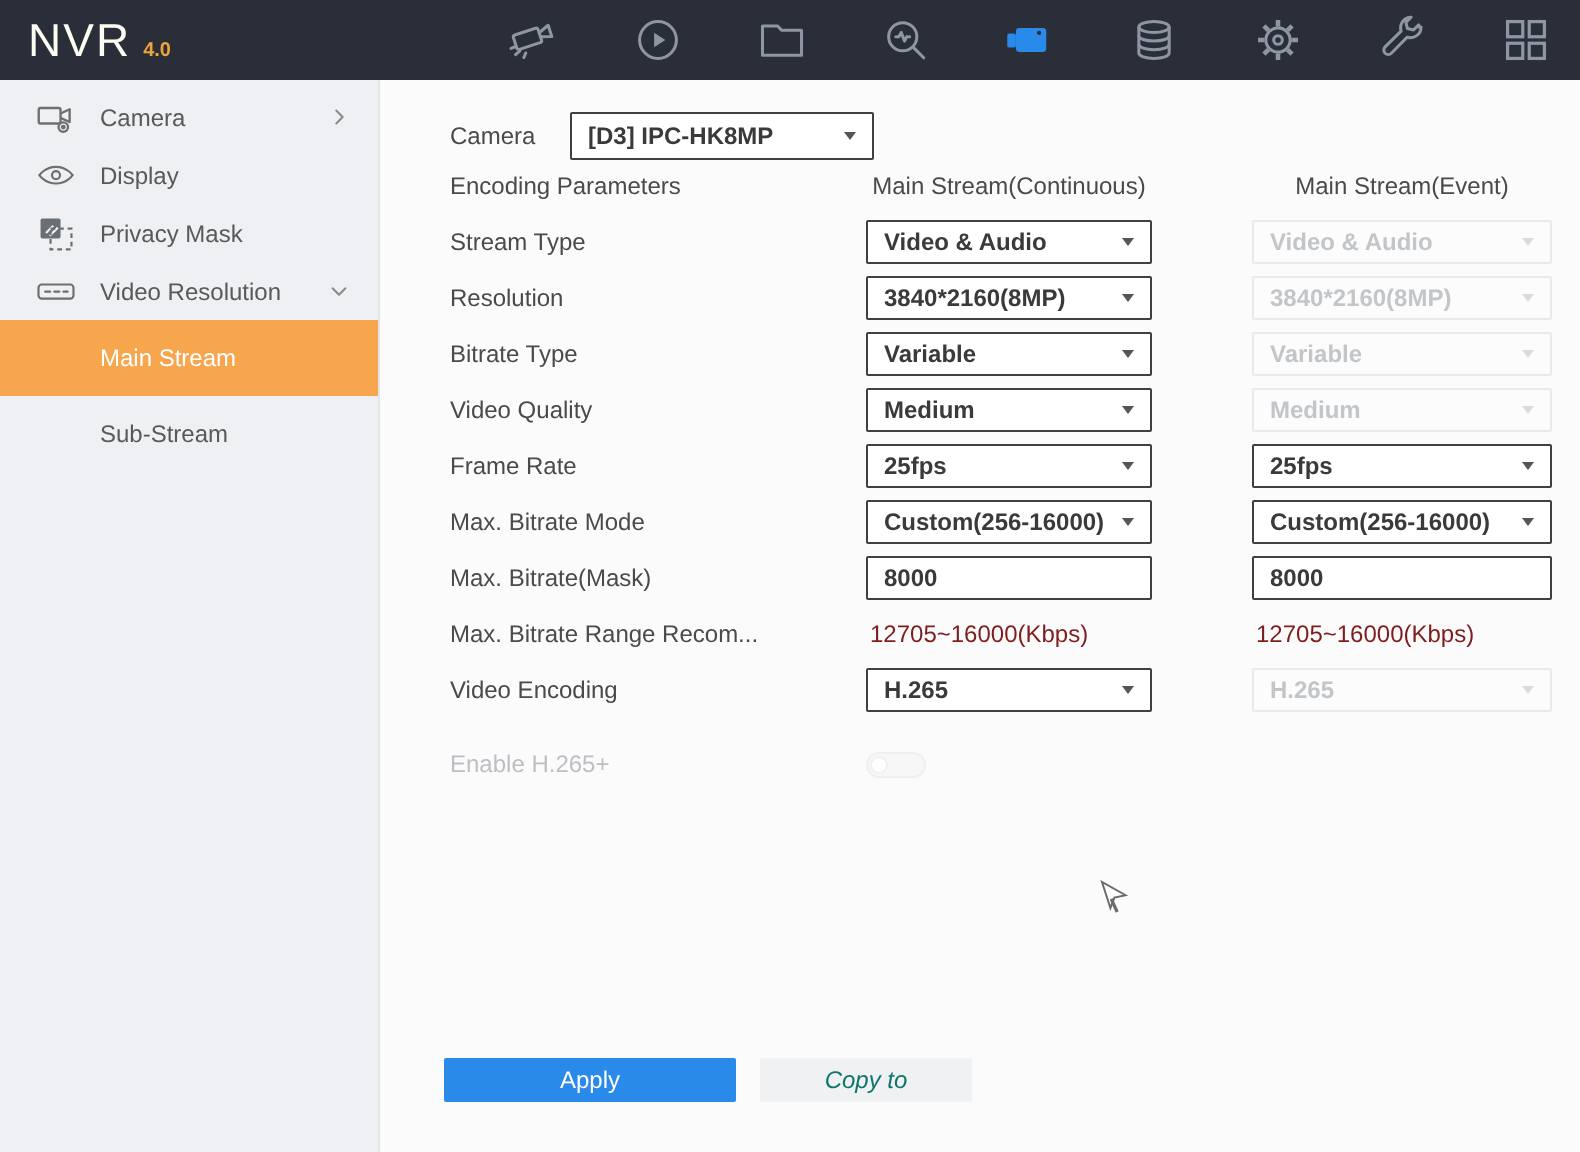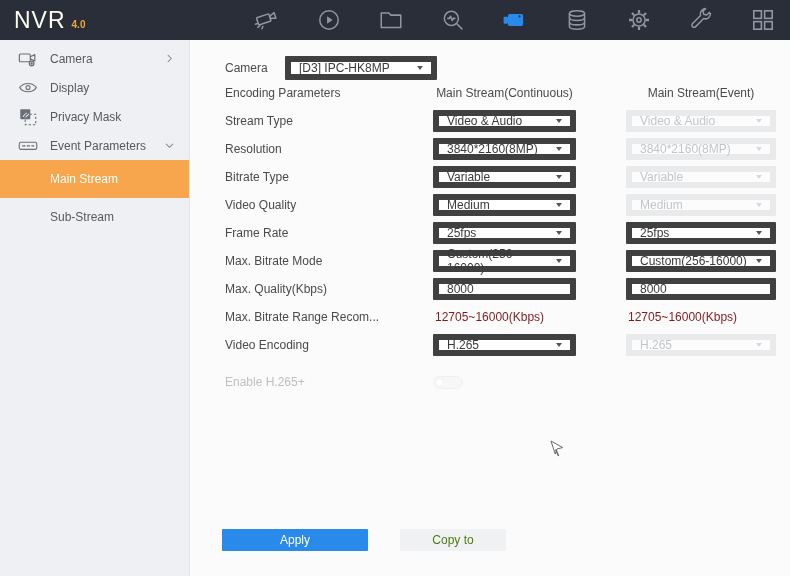--- a/index.html
+++ b/index.html
@@ -46,23 +46,23 @@
   }
   .sub-item.active { background:#f7a64e; color:#ffffff; }
   
   .main {
     position:absolute; top:40px; left:190px; right:0; bottom:0;
     background:#fbfbfc; padding:16px 0 0 35px;
   }
   .camera-row { display:flex; align-items:center; height:24px; }
   .camera-row .lbl { width:60px; }
   .sel, .txtinput {
-    height:22px; background:#fff; border:6px solid #404040; border-radius:1px;
+    height:22px; background:#fff; border:1px solid #404040; border-radius:1px;
     display:flex; align-items:center; justify-content:space-between;
-    padding:0 8px; color:#3a3a3a; font-size:12px; cursor:pointer;
+    padding:0 8px; color:#3a3a3a; font-size:12px; cursor:pointer;font-weight:bold;
   }
   .camera-row .sel { width:152px; height:24px; }
   .caret {
     width:0; height:0; border-left:3.5px solid transparent; border-right:3.5px solid transparent;
     border-top:4.5px solid #555; margin-left:6px; flex:0 0 auto;
   }
   .sel.disabled, .txtinput.disabled {
     color:#c3c6c9; border-color:#e9eaec; background:#fcfcfd; cursor:default;
   }
   .sel.disabled .caret { border-top-color:#d9dadd; }
@@ -84,28 +84,28 @@
   .enable-row { display:grid; grid-template-columns:208px 193px; align-items:center; height:22px; margin-top:15px; }
   .disabled-text { color:#bcbfc3; }
   .toggle-off {
     width:30px; height:13px; border:1px solid #ededee; border-radius:7px; background:#f7f7f8;
     position:relative; opacity:.8;
   }
   .toggle-off .knob {
     position:absolute; left:1px; top:1px; width:9px; height:9px; border-radius:50%;
     background:#ffffff; border:1px solid #efefef;
   }
-  .btn-row { position:absolute; left:32px; top:489px; display:flex; gap:32px; }
+  .btn-row { position:absolute; left:32px; top:489px; display:flex; gap:12px; }
   .btn {
     height:22px; display:flex; align-items:center; justify-content:center;
     font-size:12px; cursor:pointer; border:none; border-radius:1px;
     font-family:"Liberation Sans",sans-serif;
   }
   .btn.apply { width:146px; background:#2a8ae9; color:#fff; }
-  .btn.copy { width:106px; background:#f0f1f3; color:#4d7c0f; }
+  .btn.copy { width:106px; background:#f0f1f3; color:#0f766e;font-style:italic; }
   .cursor { position:absolute; left:360px; top:400px; pointer-events:none; }
 </style>
 </head>
 <body>
 
 <div class="header">
   <div class="logo">
     <span class="brand">NVR</span>
     <span class="ver">4.0</span>
   </div>
@@ -212,21 +212,21 @@
     </span>
     <span class="side-label">Privacy Mask</span>
   </div>
   <div class="side-item">
     <span class="side-icon">
       <svg viewBox="0 0 24 24" fill="none" stroke="currentColor" stroke-width="1.3" stroke-linecap="round">
         <rect x="1.5" y="7.5" width="21" height="8.5" rx="2"></rect>
         <path d="M5.5 11.8h3M11 11.8h3M16.5 11.8h2.5"></path>
       </svg>
     </span>
-    <span class="side-label">Event Parameters</span>
+    <span class="side-label">Video Resolution</span>
     <span class="side-chevron">
       <svg viewBox="0 0 24 24" fill="none" stroke="currentColor" stroke-width="2.2" stroke-linecap="round" stroke-linejoin="round">
           <path d="M5 9l7 7 7-7"></path>
         </svg>
     </span>
   </div>
   <div class="sub-item active">
     <span>Main Stream</span>
   </div>
   <div class="sub-item">
@@ -316,21 +316,21 @@
       <span>Custom(256-16000)</span>
         <i class="caret"></i>
     </div>
     <div class="sel cell-sel c2">
       <span>Custom(256-16000)</span>
         <i class="caret"></i>
     </div>
   </div>
 
   <div class="grid-row">
-    <span>Max. Quality(Kbps)</span>
+    <span>Max. Bitrate(Mask)</span>
     <input class="txtinput cell-in c1" value="8000" style="">
     <input class="txtinput cell-in c2" value="8000" style="">
   </div>
 
   <div class="grid-row">
     <span>Max. Bitrate Range Recom...</span>
     <span class="plain">12705~16000(Kbps)</span>
     <span class="plain">12705~16000(Kbps)</span>
   </div>
 

